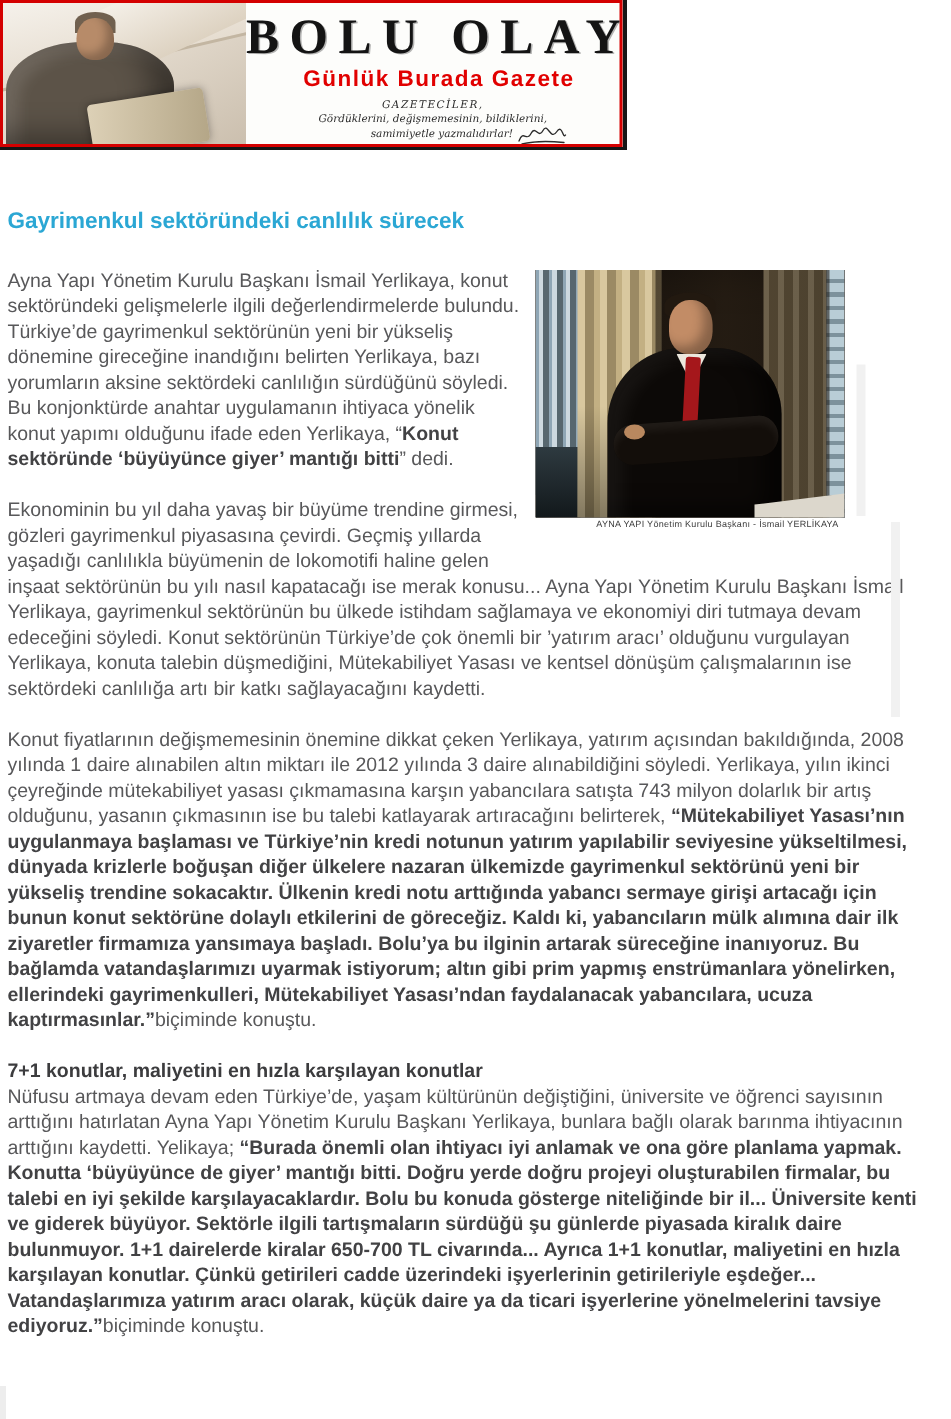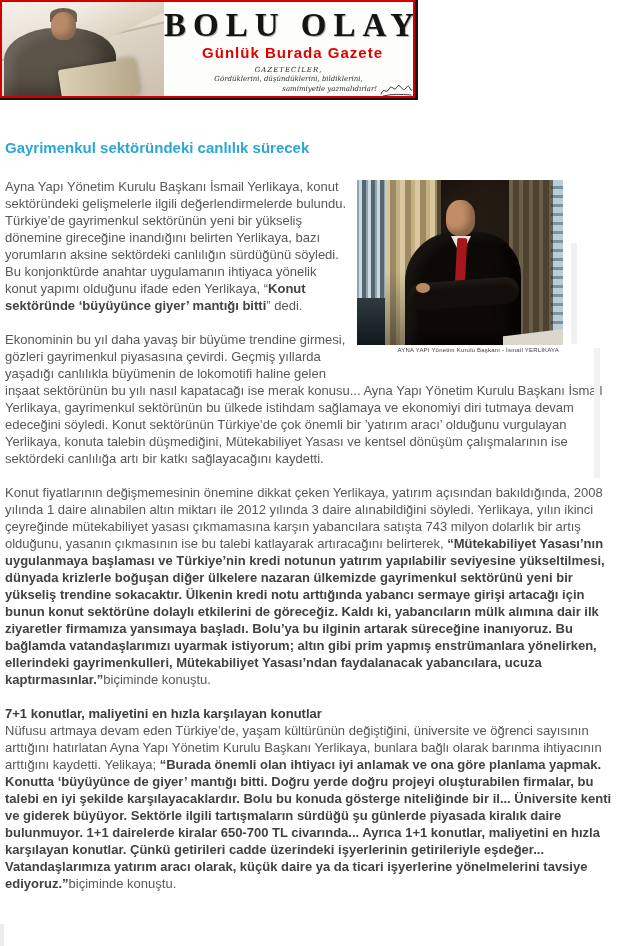--- a/index.html
+++ b/index.html
@@ -47,21 +47,21 @@
     font-family:"Liberation Serif","DejaVu Serif",serif;font-weight:bold;font-size:33px;line-height:34px;
     letter-spacing:7px;color:#141414;text-shadow:1px 1px 0 rgba(120,120,120,.55);white-space:nowrap;
   }
   .paper-subtitle{
     margin-top:2px;font-weight:bold;font-size:15px;color:var(--masthead-red);letter-spacing:1px;white-space:nowrap;
   }
   .motto{margin-top:5px;width:100%;padding-right:8px;
     font-family:"DejaVu Serif","Liberation Serif",serif;font-style:italic;
     font-size:7px;line-height:9px;color:#2b2b2b;text-align:center;}
   .motto .m1{letter-spacing:1px;}
-  .motto-last{display:flex;align-items:flex-end;justify-content:flex-end;gap:2px;padding-left:48px;}
+  .motto-last{display:flex;align-items:flex-end;justify-content:center;gap:2px;padding-left:48px;}
   .sig{display:inline-block;margin-bottom:-3px;}
 
   
   .article{padding:0 14px 0 5px;}
   .title{
     margin:39px 0 21px 0;font-size:15px;line-height:18px;font-weight:bold;color:var(--title-accent);
   }
   .para{margin:0 0 17px 0;font-size:13px;line-height:17px;color:var(--body-text);}
   .seg-bold{font-weight:bold;color:var(--bold-text);}
   .subhead{margin:0 0 17px 0;font-size:13px;line-height:17px;font-weight:bold;color:var(--bold-text);}
@@ -124,21 +124,21 @@
         <div class="ap-figure"></div>
         <div class="ap-hair"></div>
         <div class="ap-head"></div>
         <div class="ap-paper"></div>
       </div>
       <div class="masthead-right">
         <div class="paper-title">BOLU OLAY</div>
         <div class="paper-subtitle">Günlük Burada Gazete</div>
         <div class="motto">
           <div class="m1">GAZETECİLER,</div>
-          <div class="m2">Gördüklerini, düşündüklerini, bildiklerini,</div>
+          <div class="m2">Gördüklerini, değişmemesinin, bildiklerini,</div>
           <div class="motto-last">
             <span>samimiyetle yazmalıdırlar!</span>
             <svg class="sig" width="34" height="13" viewBox="0 0 34 13" aria-hidden="true">
               <path d="M2 10 C5 2, 7 11, 10 5 S15 9, 18 3 S23 10, 27 4 S31 9, 33 6 M4 12 C12 10, 22 10, 32 11" fill="none" stroke="#2b2b2b" stroke-width="0.9" stroke-linecap="round"></path>
             </svg>
           </div>
         </div>
       </div>
     </div>
   </header>

